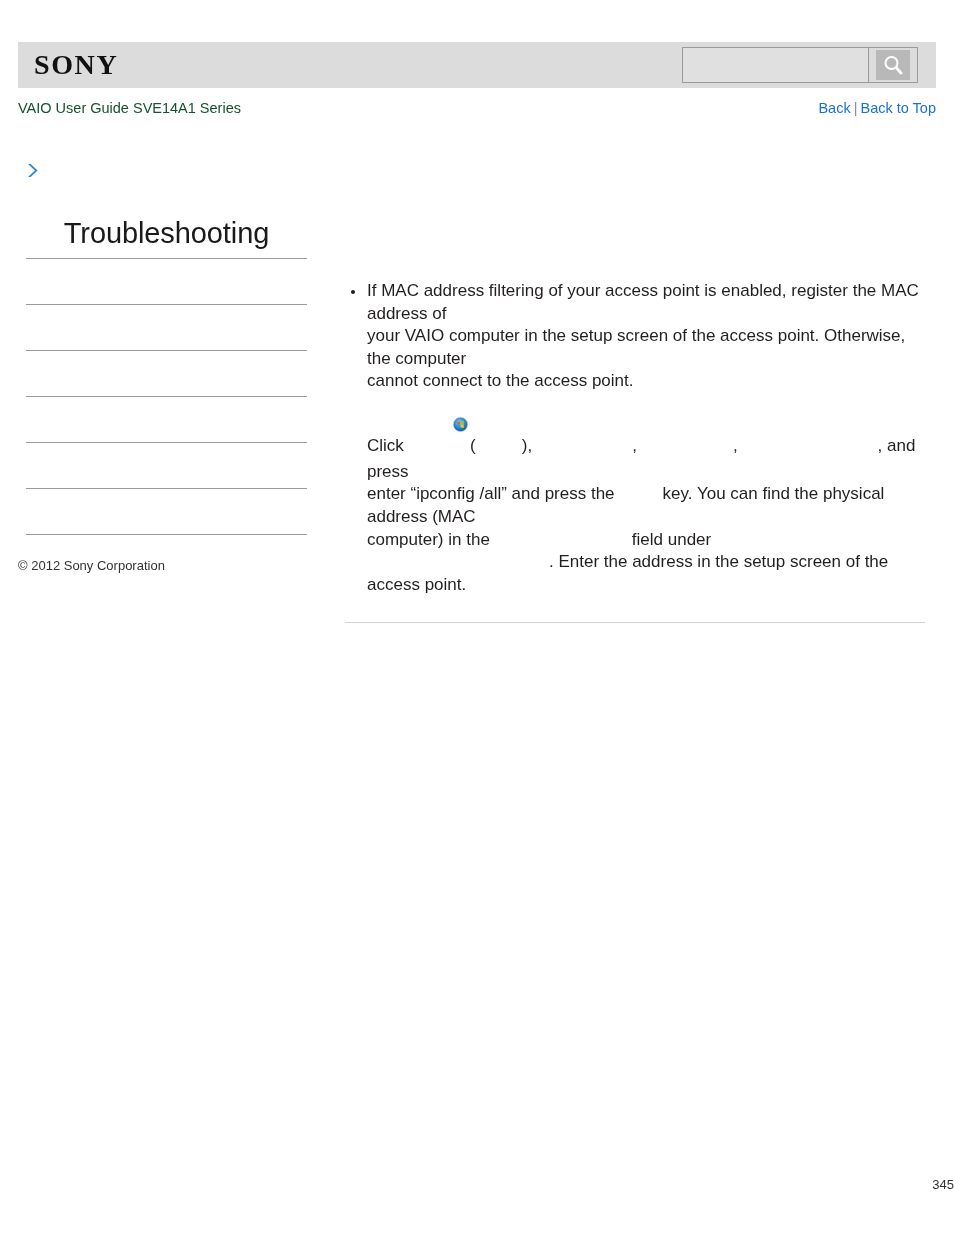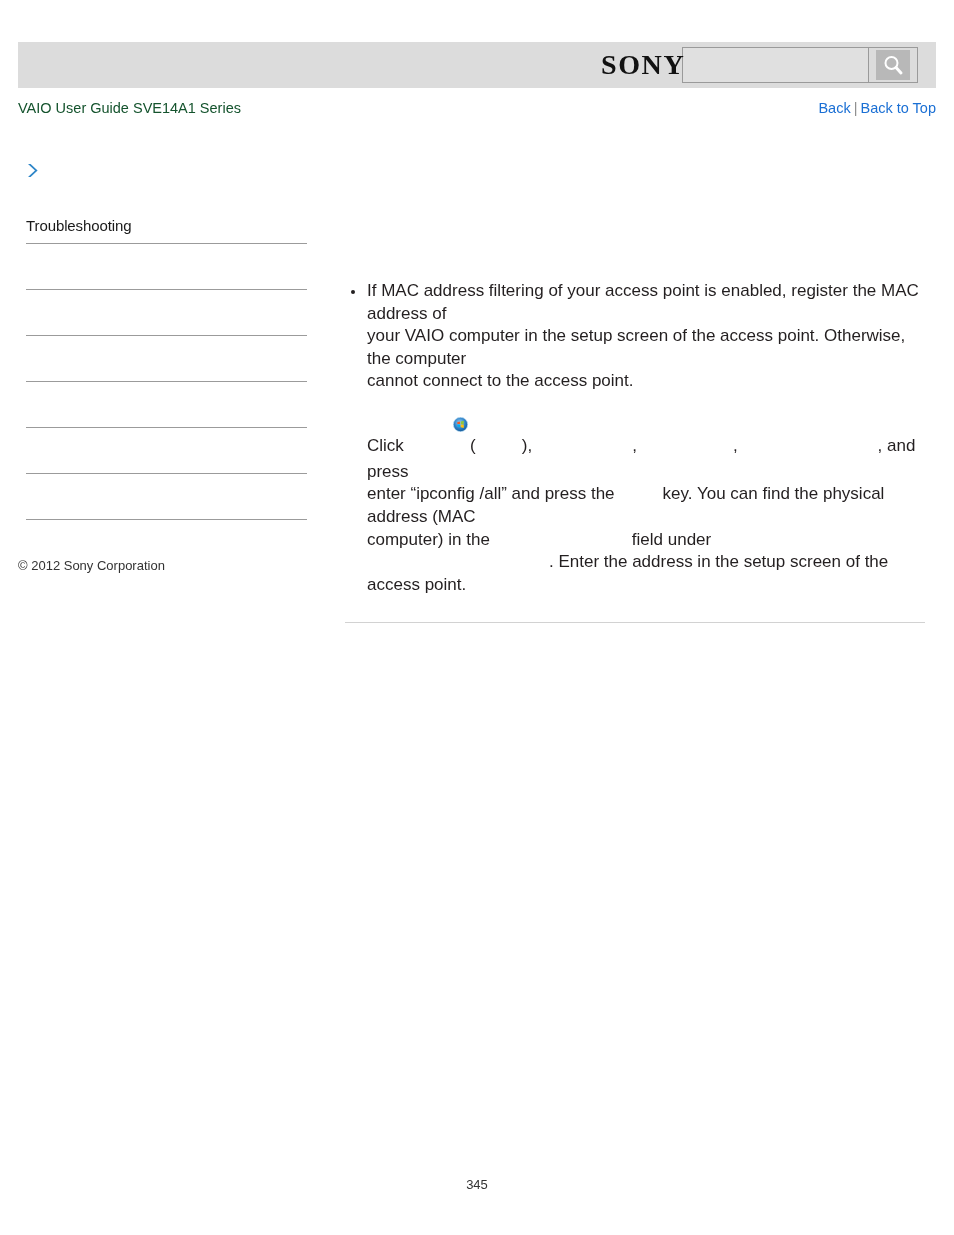--- a/index.html
+++ b/index.html
@@ -20,21 +20,21 @@
   
   .header-bar {
     position: absolute;
     left: 18px;
     top: 42px;
     width: 918px;
     height: 46px;
     background: #dcdcdc;
     display: flex;
     align-items: center;
-    justify-content: flex-end;
+    justify-content: space-between;
   }
   .sony-logo {
     margin-left: 16px;
     font-family: "Liberation Serif", serif;
     font-weight: bold;
     font-size: 27px;
     letter-spacing: 1.5px;
     color: #111111;
     line-height: 1;
     transform: scaleX(1.04);
@@ -122,27 +122,28 @@
   }
 
   
   .sidebar {
     position: absolute;
     left: 26px;
     top: 218px;
     width: 281px;
   }
   .sidebar-heading {
-    font-size: 15px;
+    font-size: 29px;
     font-weight: normal;
     color: #1a1a1a;
     margin: 0;
     padding: 0 0 8px 0;
     line-height: 1.1;
     letter-spacing: -0.1px;
+    text-align: center;
   }
   .sidebar-rule {
     height: 0;
     border-top: 1px solid #9b9b9b;
   }
   .sidebar-item {
     height: 45px;
     display: block;
     cursor: pointer;
     font-size: 13px;
@@ -201,21 +202,21 @@
     top: 558px;
     font-size: 13px;
     color: #333333;
     white-space: nowrap;
   }
   .page-number {
     position: absolute;
     left: 0;
     top: 1177px;
     width: 954px;
-    text-align: center;
+    text-align: right;
     font-size: 13px;
     color: #333333;
   }
 </style>
 </head>
 <body>
 
 <div class="header-bar">
   <div class="sony-logo">SONY</div>
 

